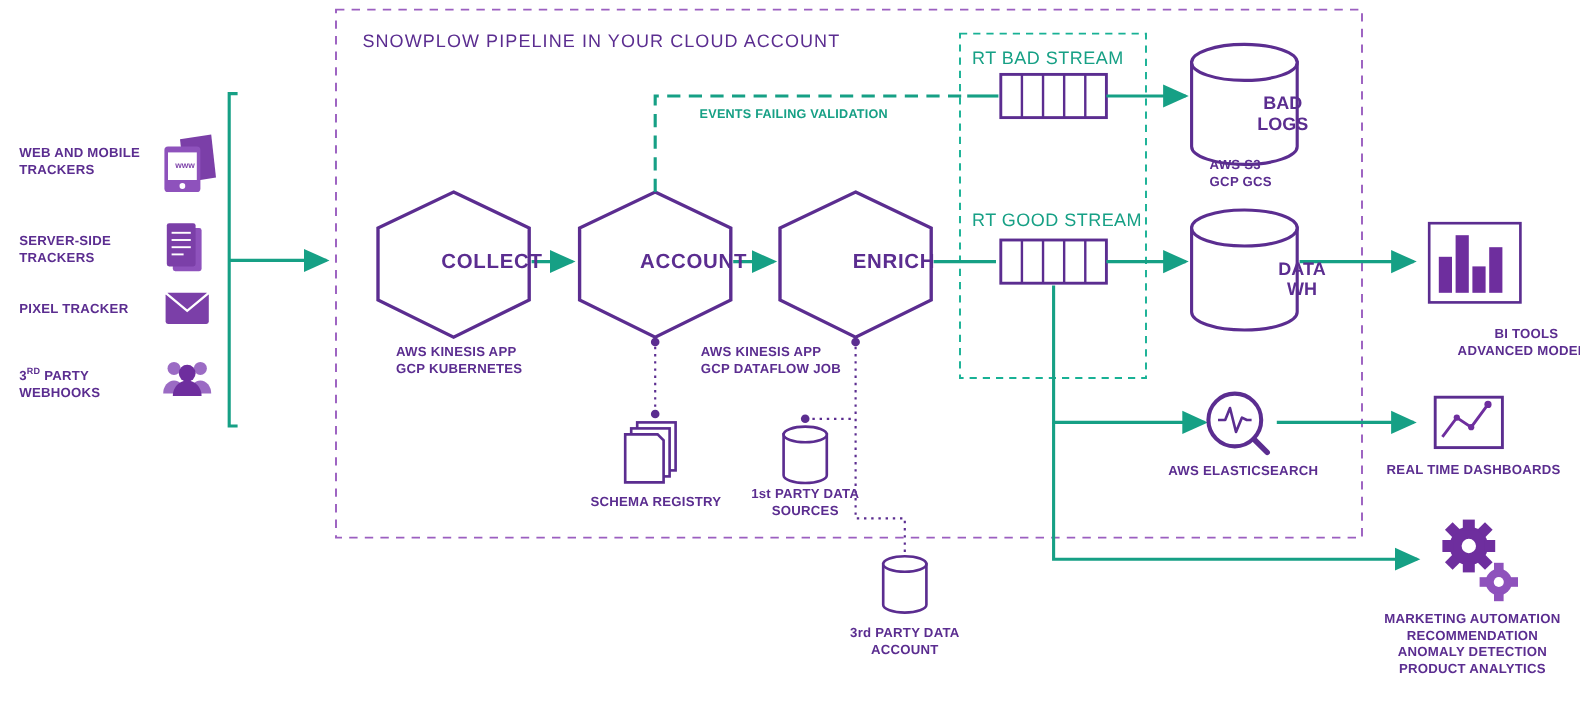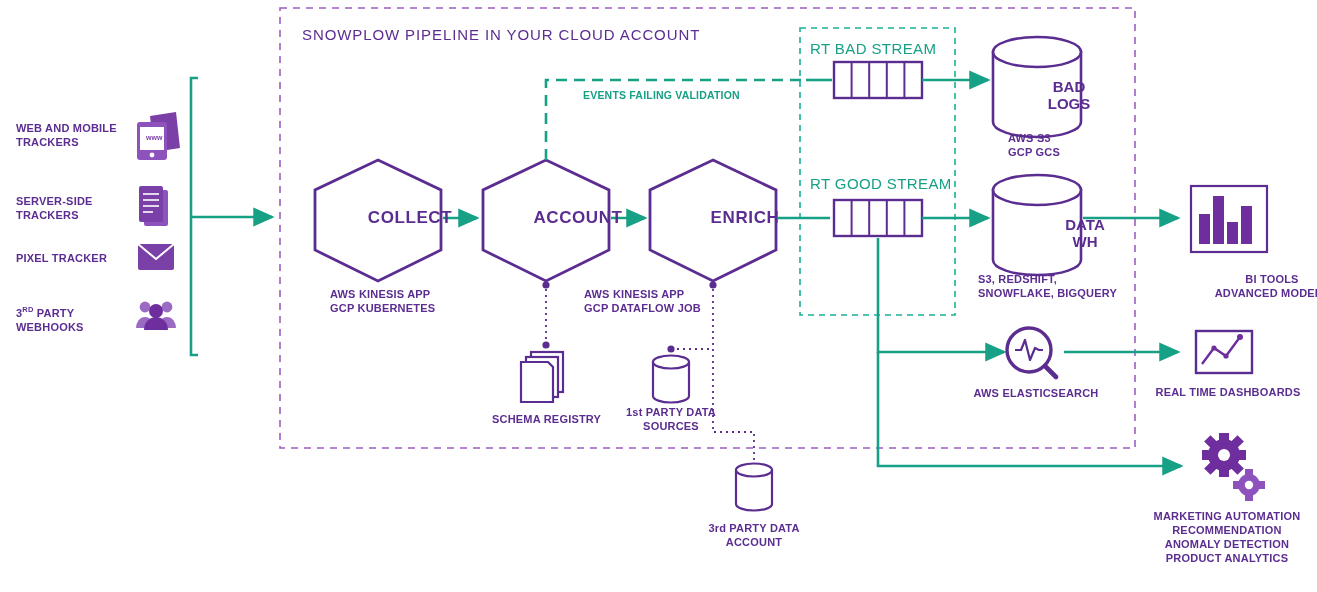--- a/index.html
+++ b/index.html
@@ -256,22 +256,20 @@
   <div class="stream-title" style="left:810px; top:175px;">RT GOOD STREAM</div>
   <div class="teal-note" style="left:583px; top:89px;">EVENTS FAILING VALIDATION</div>
 
   <div class="abs cyl-text" style="left:993px; top:78px; width:88px; white-space:pre;">BAD
 LOGS</div>
   <div class="lbl" style="left:1008px; top:131px; white-space:pre;">AWS S3
 GCP GCS</div>
 
   <div class="abs cyl-text" style="left:993px; top:216px; width:88px; white-space:pre;margin-left:16px;">DATA
 WH</div>
-  <div class="lbl" style="left:978px; top:272px; white-space:pre;">S3, REDSHIFT,
-SNOWFLAKE, BIGQUERY</div>
 
   <div class="lbl" style="left:492px; top:412px; white-space:pre;">SCHEMA REGISTRY</div>
   <div class="lbl center" style="left:615px; top:405px; width:112px; white-space:pre;">1st PARTY DATA
 SOURCES</div>
   <div class="lbl center" style="left:698px; top:521px; width:112px; white-space:pre;">3rd PARTY DATA
 ACCOUNT</div>
 
   <div class="lbl" style="left:16px; top:121px; white-space:pre;">WEB AND MOBILE
 TRACKERS</div>
   <div class="lbl" style="left:16px; top:194px; white-space:pre;">SERVER-SIDE

